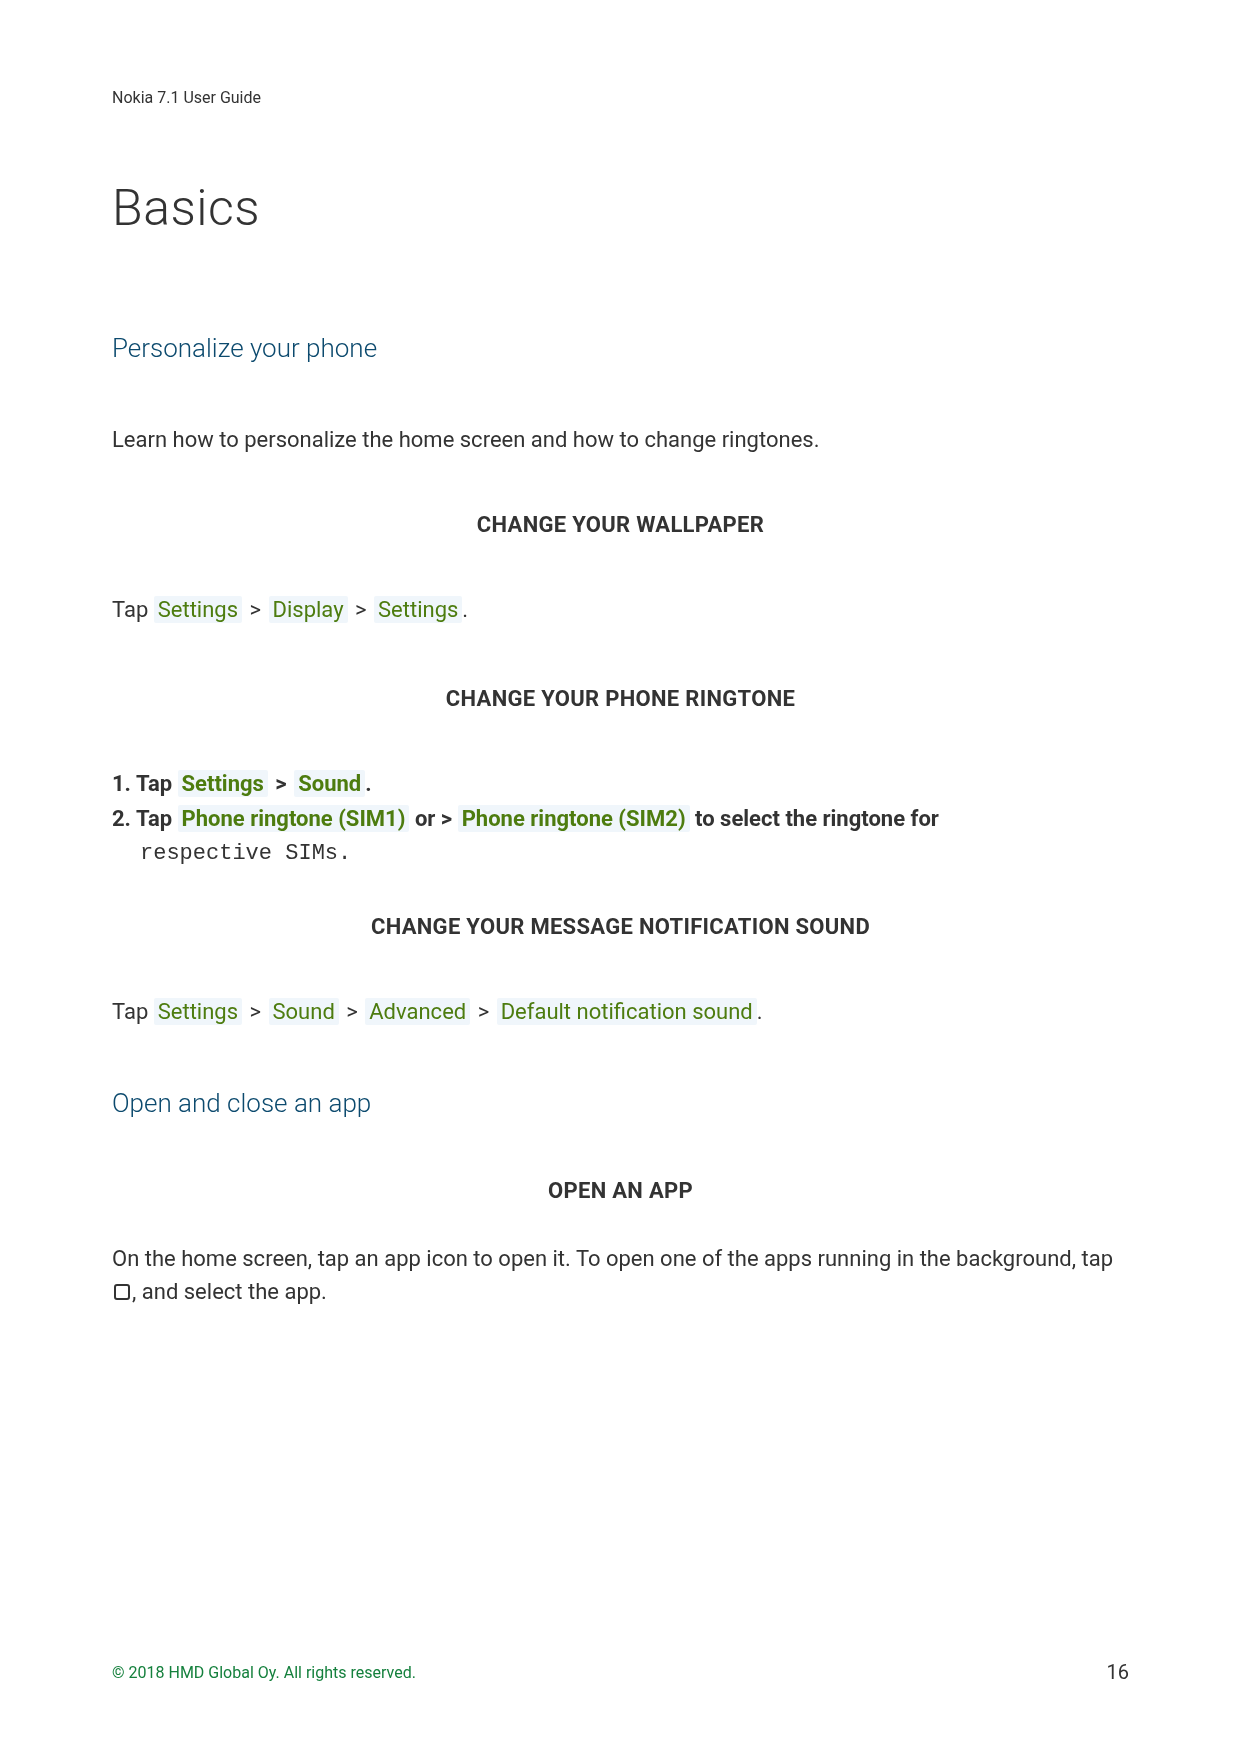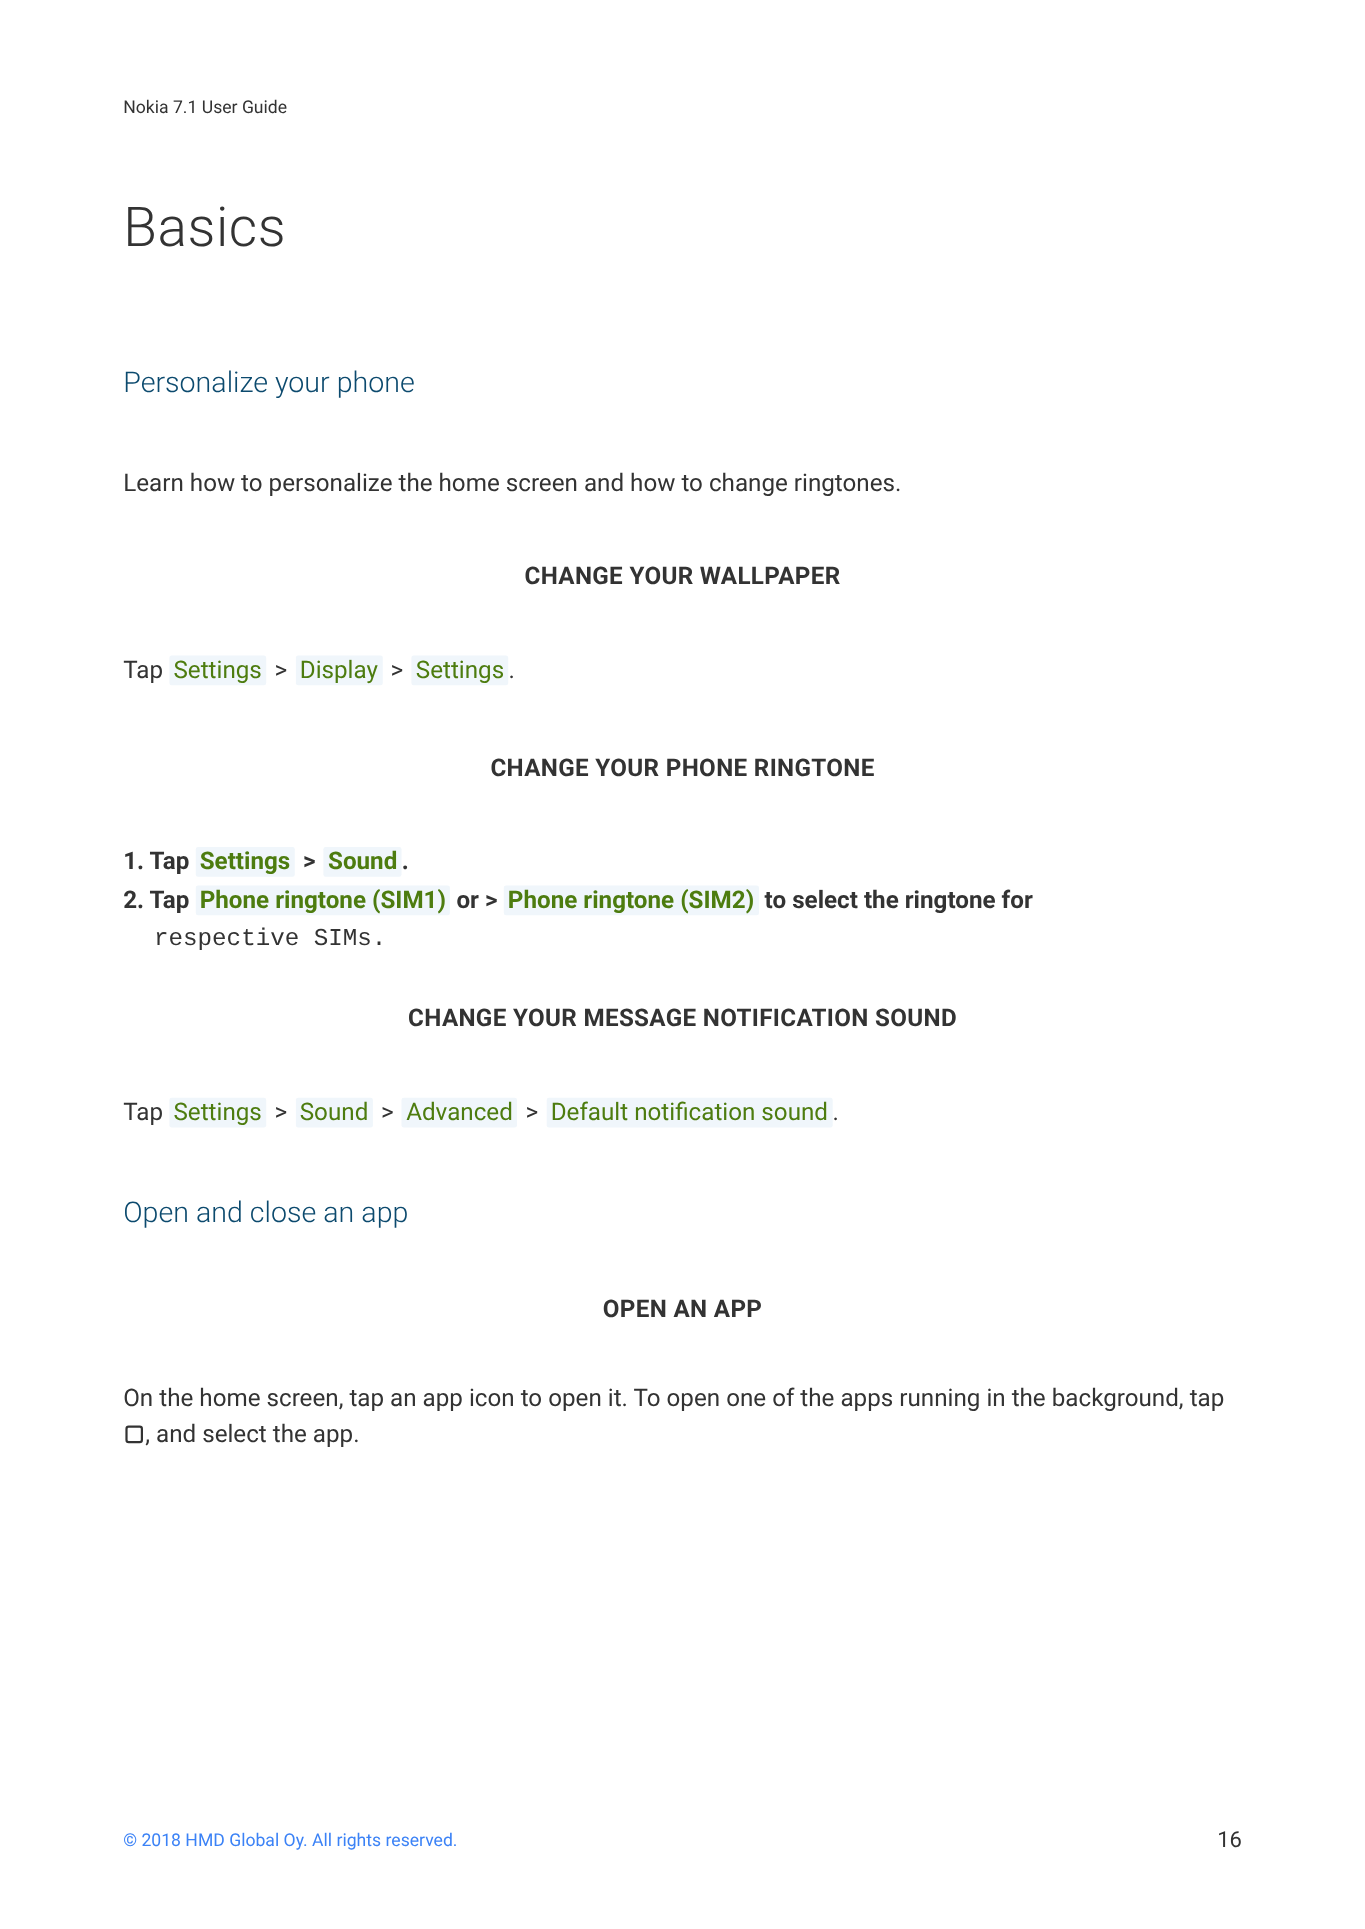--- a/index.html
+++ b/index.html
@@ -86,21 +86,21 @@
       padding-left: 28px;
       font-family: Liberation Mono, monospace;
     }
     .section2 {
       margin-top: 40px;
     }
     .open-app-section {
       margin-top: 20px;
     }
     .open-app-title {
-      margin-bottom: 52px;
+      margin-bottom: 39px;
     }
     .open-app-body {
       font-size: 22px;
       font-weight: 400;
       color: #333333;
       line-height: 1.5;
     }
     .square-icon {
       display: inline-block;
       width: 16px;
@@ -114,21 +114,21 @@
       position: absolute;
       bottom: 70px;
       left: 112px;
       right: 112px;
       display: flex;
       justify-content: space-between;
       align-items: center;
     }
     .copyright {
       font-size: 16px;
-      color: #3b82f6;
+      color: #15803d;
     }
     .page-number {
       font-size: 20px;
       color: #333333;
     }
   </style>
 </head>
 <body>
 
 <div class="page">

